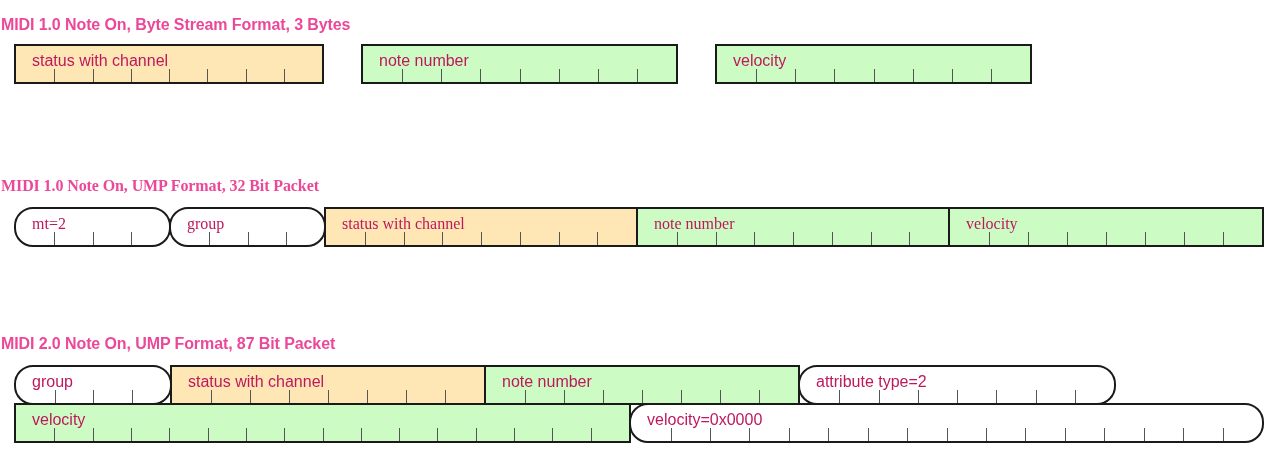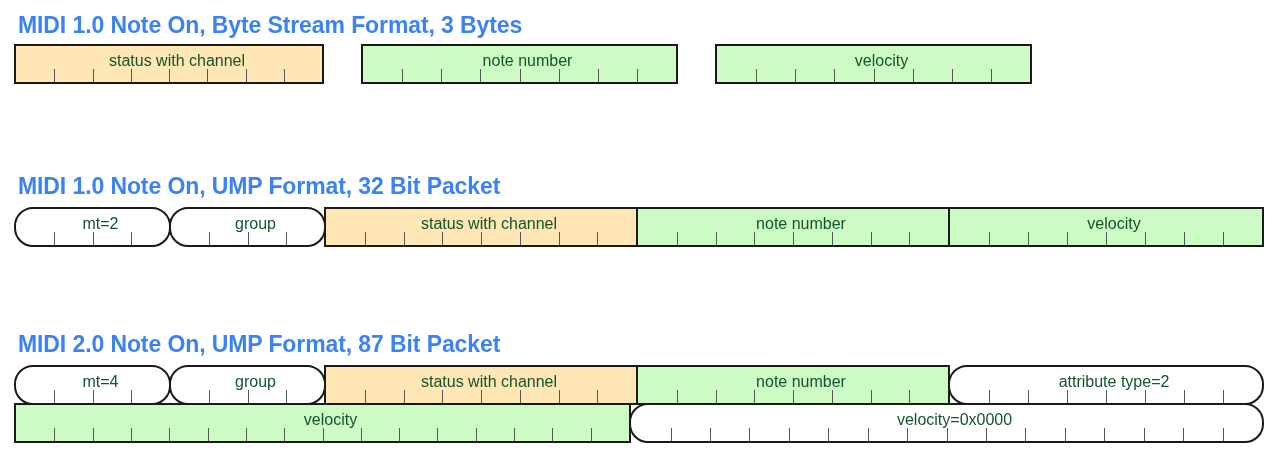--- a/index.html
+++ b/index.html
@@ -21,25 +21,25 @@
     height: 472px;
   }
 
   .section {
     position: absolute;
     left: 0;
     width: 1280px;
   }
 
   .section-title {
-    font-size: 23px;
+    font-size: 16px;
     font-weight: bold;
     letter-spacing: -0.1px;
-    color: #3b82f6;
-    padding-left: 18px;
+    color: #ec4899;
+    padding-left: 1px;
     line-height: 22px;
     white-space: nowrap;
   }
 
   
   .bar-row {
     position: relative;
     display: flex;
     align-items: stretch;
     margin-left: 14px;
@@ -64,25 +64,24 @@
   .bar-row.joined .field + .field {
     border-left-width: 2px;
     margin-left: -2px;
   }
 
   .field .label {
     position: absolute;
     left: 16px;
     right: 0;
     top: 6px;
-    text-align: center;
     font-size: 16px;
     line-height: 18px;
     white-space: nowrap;
-    color: #14532d;
+    color: #be185d;
     z-index: 2;
   }
 
   
   .ticks {
     position: absolute;
     left: 0;
     right: 0;
     bottom: 0;
     height: 13px;
@@ -154,21 +153,21 @@
             <div class="cell"></div>
           <div class="cell"></div>
             <div class="cell"></div>
             <div class="cell"></div>
             <div class="cell"></div>
         </div>
       </div>
     </div>
   </div>
 
-  <div class="section" style="top:175px;">
+  <div class="section" style="top:175px;font-family:Liberation Serif, serif;">
     <div class="section-title">MIDI 1.0 Note On, UMP Format, 32 Bit Packet</div>
     <div class="bar-row joined" style="margin-top:10px;">
       <div class="field c-white" style="width:158px;">
         <div class="label">mt=2</div>
         <div class="ticks">
           <div class="cell"></div>
             <div class="cell"></div>
             <div class="cell"></div>
             <div class="cell"></div>
         </div>
@@ -222,29 +221,20 @@
         </div>
       </div>
     </div>
   </div>
 
   <div class="section" style="top:333px;">
     <div class="section-title">MIDI 2.0 Note On, UMP Format, 87 Bit Packet</div>
 
     <div class="bar-row joined" style="margin-top:10px;">
       <div class="field c-white" style="width:158px;">
-        <div class="label">mt=4</div>
-        <div class="ticks">
-          <div class="cell"></div>
-            <div class="cell"></div>
-            <div class="cell"></div>
-            <div class="cell"></div>
-        </div>
-      </div>
-      <div class="field c-white" style="width:158px;">
         <div class="label">group</div>
         <div class="ticks">
           <div class="cell"></div>
             <div class="cell"></div>
             <div class="cell"></div>
             <div class="cell"></div>
         </div>
       </div>
       <div class="field c-orange" style="width:316px;">
         <div class="label">status with channel</div>

